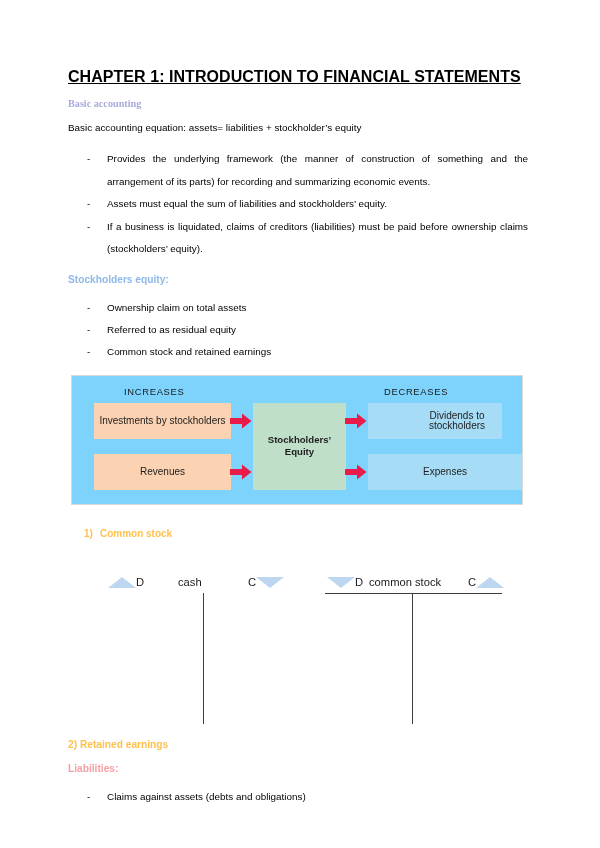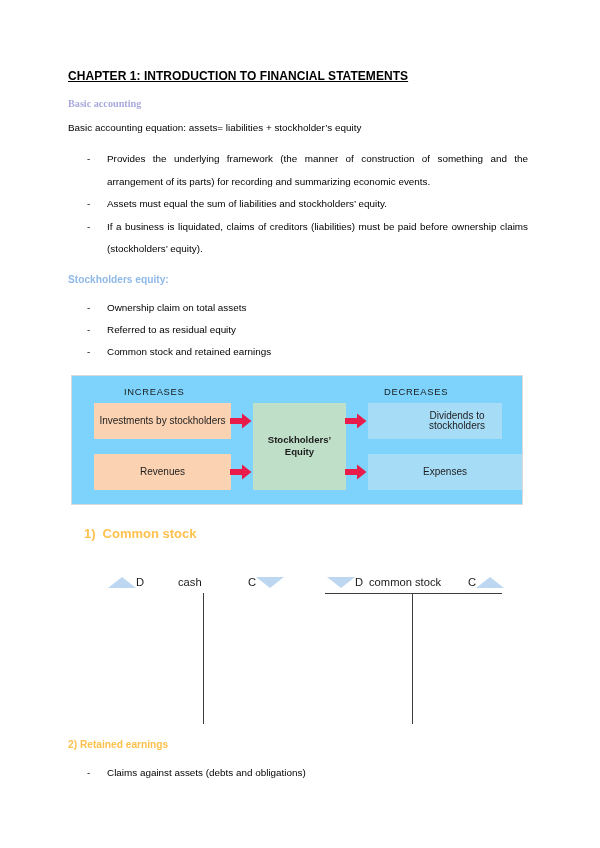--- a/index.html
+++ b/index.html
@@ -24,21 +24,21 @@
   }
   .content {
     position: absolute;
     left: 68px;
     top: 70px;
     width: 462px;
   }
 
   
   .chapter-title {
-    font-size: 12px;
+    font-size: 16px;
     font-weight: bold;
     text-decoration: underline;
     letter-spacing: 0.05px;
     margin: 0 0 14px 0;
     line-height: 13px;
   }
   .sub-heading {
     font-size: 10.2px;
     font-weight: bold;
     margin: 0 0 11px 0;
@@ -130,21 +130,21 @@
     width: 22px;
     height: 16px;
   }
   #arrow-1 { left: 158px; top: 37px; }
   #arrow-2 { left: 158px; top: 88px; }
   #arrow-3 { left: 273px; top: 37px; }
   #arrow-4 { left: 273px; top: 88px; }
 
   
   .ord-1 {
-    font-size: 13px;
+    font-size: 10px;
     font-weight: bold;
     margin: 22px 0 0 16px;
     line-height: 14px;
   }
   .ord-1 .num { margin-right: 7px; }
   .ord-2 {
     font-size: 9.6px;
     font-weight: bold;
     margin: 9px 0 0 52px;
     line-height: 14px;
@@ -306,20 +306,21 @@
       <div class="t-head" id="t2-credit">
         <span class="lbl">C</span><span class="tri tri-up"></span>
       </div>
       <div class="t-hline" id="t2-hline"></div>
       <div class="t-vline" id="t2-vline"></div>
     </div>
 
     <div class="tail">
       <div class="sub-heading h-orange">2) Retained earnings</div>
 
+      <div class="sub-heading h-pink">Liabilities:</div>
 
       <ul class="dash-list tight">
         <li>
           <span class="dash">-</span>
           <span>Claims against assets (debts and obligations)</span>
         </li>
       </ul>
     </div>
 
   </div>

